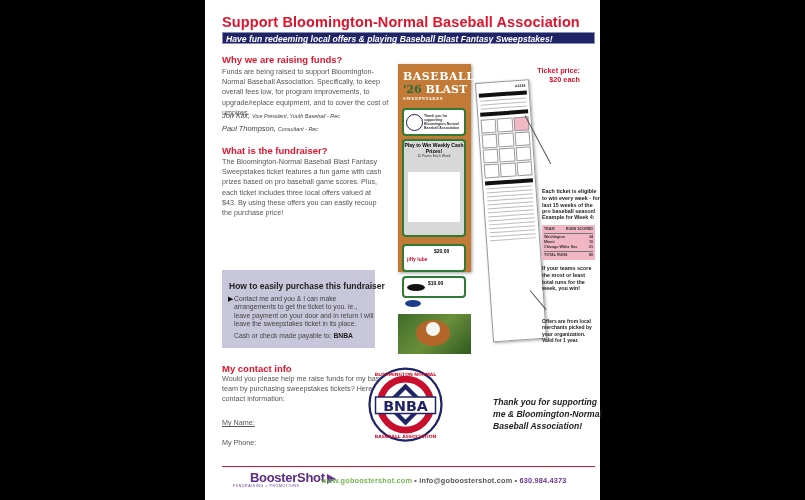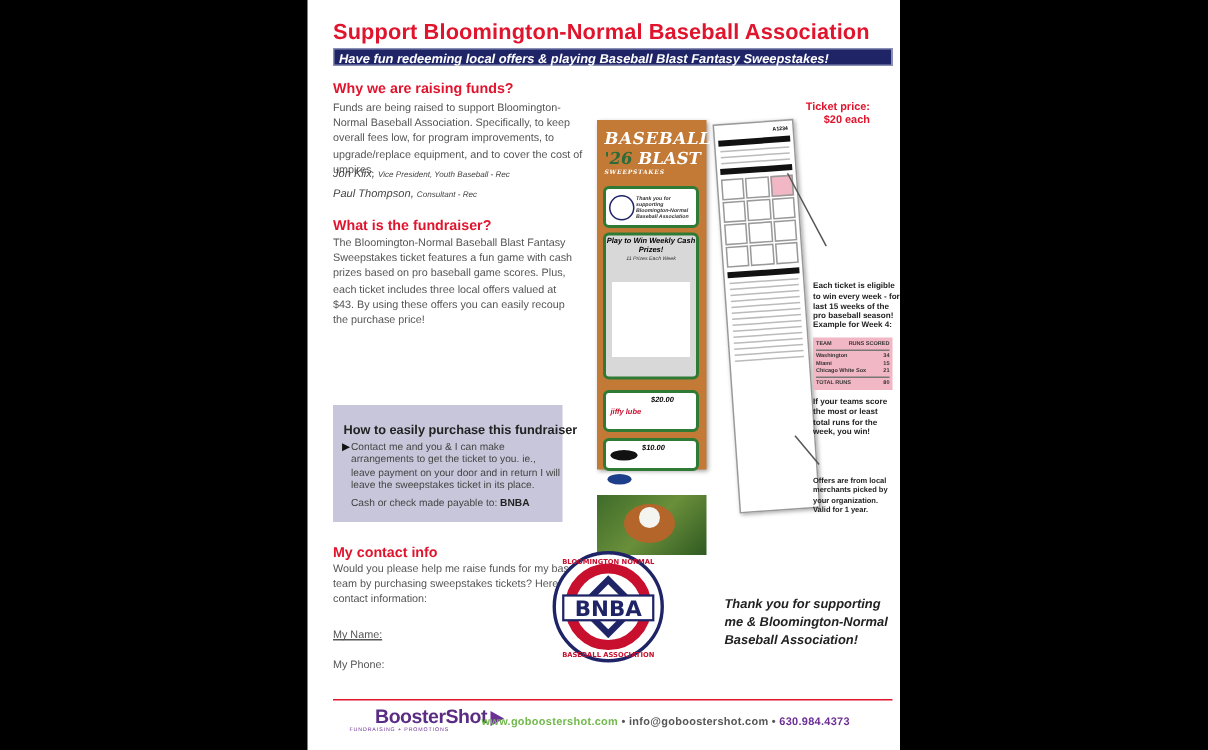--- a/index.html
+++ b/index.html
@@ -22,21 +22,21 @@
   .footer-line{position:absolute;left:17px;top:466px;width:373px;height:1px;background:#e0142d;}
   .bs-logo{position:absolute;left:28px;top:470px;}
   .bs-name{font-size:13px;font-weight:bold;color:#5b2c83;letter-spacing:-0.3px;white-space:nowrap;padding-left:17px;}
   .bs-tri{display:inline-block;width:0;height:0;border-top:5px solid transparent;border-bottom:5px solid transparent;border-left:9px solid #6b2f95;margin-left:2px;vertical-align:middle;}
   .bs-sub{font-size:3.5px;color:#6b2f95;letter-spacing:0.6px;margin-top:-1px;white-space:nowrap;}
   .contact{position:absolute;left:116px;top:476px;font-size:7.3px;font-weight:bold;white-space:nowrap;letter-spacing:0.2px;}
   .contact .g{color:#72b94d;}
   .contact .s{color:#555;}
   .contact .pu{color:#6b2f95;}
   
-  .ticket{position:absolute;left:193px;top:80px;width:73px;height:233px;background:#c27a36;box-shadow:1px 1px 3px rgba(0,0,0,0.4);font-style:italic;}
+  .ticket{position:absolute;left:193px;top:64px;width:73px;height:208px;background:#c27a36;box-shadow:1px 1px 3px rgba(0,0,0,0.4);}
   .tk-logo{position:absolute;left:5px;top:6px;color:#fff;font-weight:bold;font-family:"DejaVu Serif",serif;}
   .tk-logo .l1{font-size:11px;letter-spacing:0.5px;}
   .tk-logo .l2{font-size:11px;}
   .tk-logo .yr{color:#2a6b3a;}
   .tk-logo .l3{font-size:4px;letter-spacing:0.5px;}
   .tk-card{position:absolute;left:4px;width:64px;background:#fff;border:2px solid #2f7a35;border-radius:4px;box-sizing:border-box;}
   .tk-grey{background:#d8d8d8;}
   .tk-small{font-size:3.5px;line-height:4px;color:#333;}
   .tk-photo{position:absolute;left:0;top:250px;width:73px;height:40px;background:linear-gradient(135deg,#3e6b2a,#6a8f3a 50%,#2f5a22);}
   .glove{position:absolute;left:18px;top:256px;width:34px;height:26px;border-radius:50%;background:#b4662a;}
@@ -47,21 +47,21 @@
   .stub .grid div{height:12px;border:0.5px solid #999;}
   .stub .grid .pk{background:#f2b7c4;}
   .stub .lines div{height:1px;background:#bbb;margin:3px 3px;}
   .price{position:absolute;left:318px;top:66px;text-align:right;width:57px;font-size:7.3px;font-weight:bold;color:#e0142d;line-height:9px;}
   .note{position:absolute;left:337px;font-size:5.4px;line-height:6.8px;font-weight:bold;color:#222;}
   .example{position:absolute;left:337px;top:225px;width:53px;height:35px;background:#f2b7c4;font-size:3.7px;font-weight:bold;color:#333;}
   .example .r{display:flex;justify-content:space-between;padding:0 2px;line-height:5px;}
   .example .hr{border-top:0.5px solid #777;margin:1px 2px;}
   .pointer{position:absolute;height:1px;background:#555;transform-origin:left center;}
   .bnba{position:absolute;left:163px;top:367px;width:75px;height:75px;}
-  .thanks{position:absolute;left:278px;top:396px;font-size:8.6px;line-height:12px;font-weight:bold;font-style:italic;color:#222;white-space:nowrap;}
+  .thanks{position:absolute;left:288px;top:396px;font-size:8.6px;line-height:12px;font-weight:bold;font-style:italic;color:#222;white-space:nowrap;}
 </style>
 </head>
 <body>
 
 <div class="page">
 
   <div class="title">Support Bloomington-Normal Baseball Association</div>
   <div class="banner">Have fun redeeming local offers &amp; playing Baseball Blast Fantasy Sweepstakes!</div>
 
   <div class="h2" style="left:17px;top:54px;">Why we are raising funds?</div>

